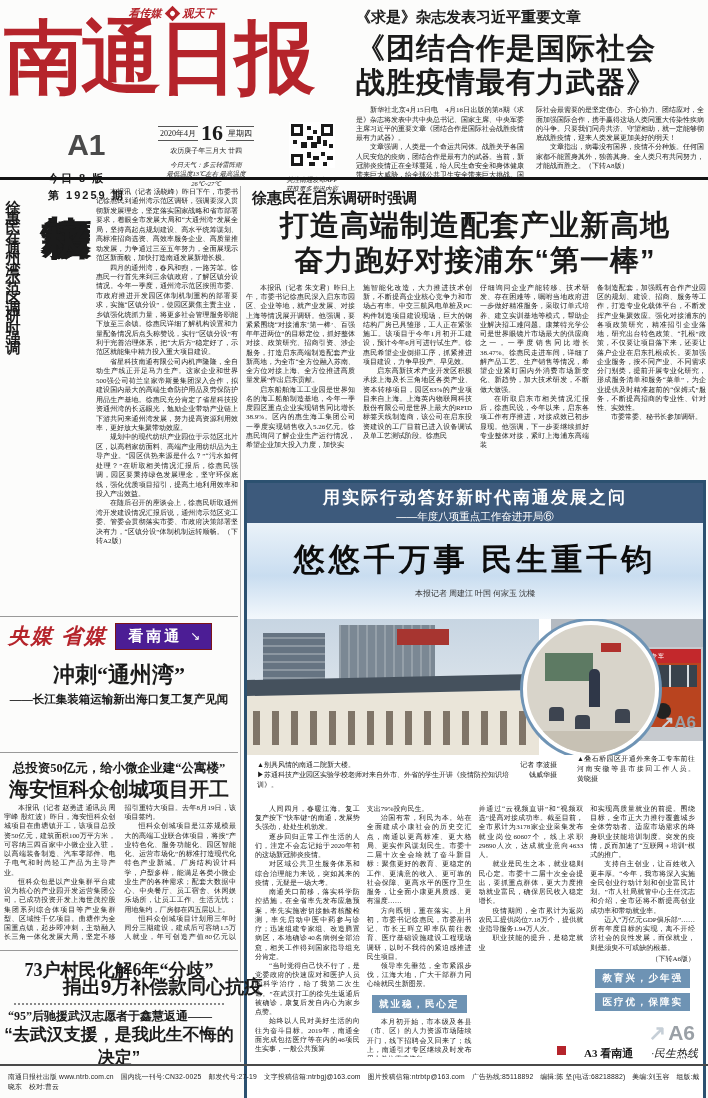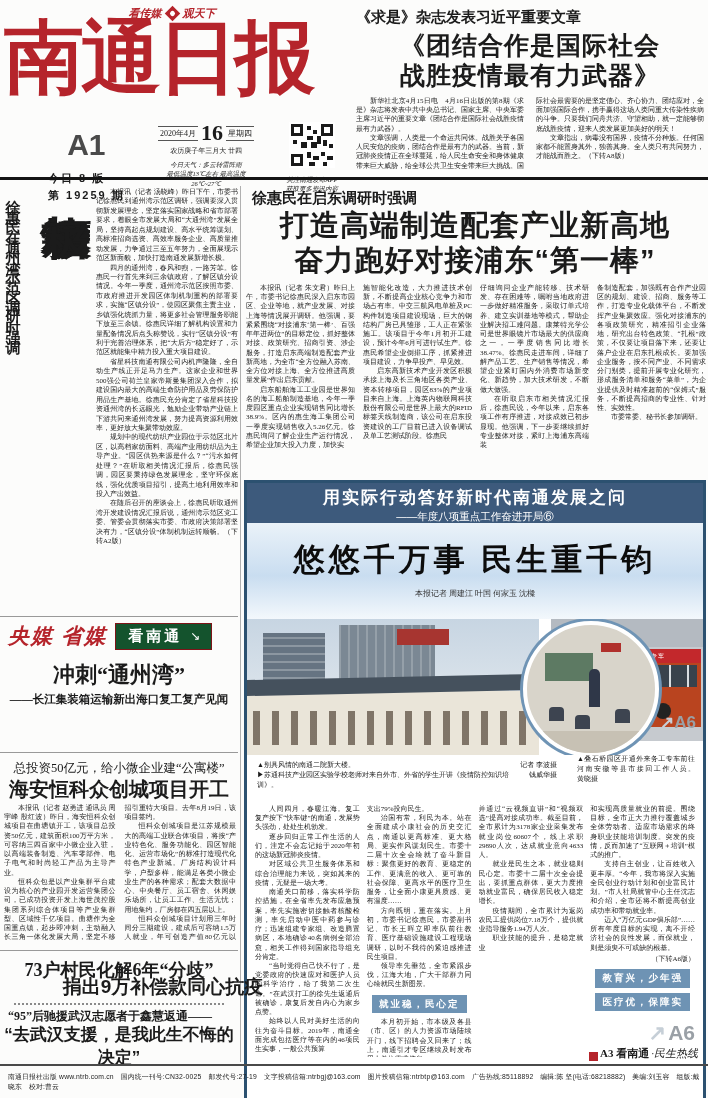--- a/index.html
+++ b/index.html
@@ -24,21 +24,21 @@
   .date-side{font-size:8px;border-top:1px solid #555;border-bottom:1px solid #555;padding:1px 2px;}
   .date-day{font-size:22px;font-weight:bold;line-height:1;}
   .date-lunar{font-size:7px;margin-top:2px;}
   .weather{font-size:6.5px;font-style:italic;margin-top:4px;line-height:1.45;}
   .qr-wrap{position:absolute;left:282px;top:122px;width:60px;text-align:center;}
   .qr-caption{font-size:6.5px;font-style:italic;margin-top:3px;line-height:1.4;}
   .head-rule{position:absolute;left:0;top:177px;width:708px;height:3px;background:#141414;}
   
   .tr-art{position:absolute;left:356px;top:8px;width:348px;}
   .tr-kicker{font-size:15px;font-weight:bold;}
-  .tr-title{font-size:25px;font-weight:900;text-align:center;line-height:1.18;margin-top:4px;letter-spacing:1px;}
+  .tr-title{font-size:29px;font-weight:900;text-align:left;line-height:1.18;margin-top:4px;letter-spacing:1px;}
   .tr-body{margin-top:7px;height:78px;overflow:hidden;column-count:2;column-gap:12px;font-size:7px;line-height:1.32;}
   
   .ll-kicker{position:absolute;left:3px;top:188px;height:424px;writing-mode:vertical-rl;font-weight:bold;
              font-size:15px;letter-spacing:10px;}
   .ll-headline{position:absolute;left:34px;top:188px;height:426px;writing-mode:vertical-rl;font-weight:900;
                font-size:34px;letter-spacing:1px;transform:scaleX(1.45);transform-origin:0 0;}
   .ll-body{position:absolute;left:96px;top:188px;width:142px;height:424px;overflow:hidden;
            font-size:7px;line-height:1.35;}
   .vrule{position:absolute;left:240px;top:186px;width:1px;height:876px;background:#b0b0b0;}
   
@@ -95,39 +95,39 @@
   .f-article{display:flex;gap:7px;padding:2px 8px 0 8px;height:254px;box-sizing:border-box;}
   .f-col{flex:1 1 0;overflow:hidden;font-size:7px;line-height:1.32;}
   .chip{display:block;margin:5px 5px;padding:3px 0;background:#6e93b4;color:#fff;text-align:center;
         font-size:9.5px;font-weight:bold;letter-spacing:2px;font-family:"Liberation Sans",sans-serif;}
   .jump-right{margin:2px 0 0 0;text-align:right;text-indent:0;}
   .a6{margin-top:8px;text-align:right;font-size:21px;font-weight:bold;color:#9aa0a6;font-family:"Liberation Sans",sans-serif;}
   .a6 .arrow{color:#c6cfd7;margin-right:2px;}
   
   .media-brand{position:absolute;left:8px;top:622px;width:228px;display:flex;align-items:center;gap:8px;}
   .brand-script{font-size:21px;font-weight:900;font-style:italic;color:#b5242b;letter-spacing:2px;}
-  .brand-box{background:#14532d;border:1px solid #7e1418;color:#fff;font-size:15px;font-weight:bold;
+  .brand-box{background:#4c1d95;border:1px solid #7e1418;color:#fff;font-size:15px;font-weight:bold;
              padding:3px 8px 3px 12px;letter-spacing:3px;display:flex;align-items:center;gap:8px;
              font-family:"Liberation Sans",sans-serif;}
   .brand-arrow{font-size:12px;font-weight:normal;}
   .media-headline{position:absolute;left:0;top:660px;width:238px;text-align:center;font-size:22px;font-weight:900;}
   .media-sub{position:absolute;left:0;top:692px;width:238px;text-align:center;font-size:11.5px;font-weight:bold;}
   .media-a6{position:absolute;right:12px;top:712px;font-size:17px;font-weight:bold;color:#9aa0a6;
             font-family:"Liberation Sans",sans-serif;}
   .media-a6 .arrow{color:#c6cfd7;}
-  .ha-kicker{position:absolute;left:0;top:760px;width:238px;text-align:center;font-size:12.5px;font-weight:normal;}
+  .ha-kicker{position:absolute;left:0;top:760px;width:238px;text-align:center;font-size:12.5px;font-weight:bold;}
   .ha-headline{position:absolute;left:0;top:776px;width:238px;text-align:center;font-size:20px;font-weight:900;}
   .ha-body{position:absolute;left:4px;top:804px;width:232px;height:142px;overflow:hidden;
            column-count:2;column-gap:9px;font-size:7px;line-height:1.32;}
   .bl1-l1{position:absolute;left:0;top:958px;width:238px;text-align:center;font-size:18px;font-weight:bold;}
   .bl1-l2{position:absolute;left:0;top:974px;width:238px;text-align:center;font-size:19px;font-weight:900;margin-left:44px;}
   .dotted{position:absolute;left:14px;top:1003px;width:210px;border-top:2px dotted #8a8a8a;}
   .bl2-kicker{position:absolute;left:8px;top:1008px;width:228px;font-size:12px;font-weight:bold;}
   .bl2-headline{position:absolute;left:0;top:1023px;width:238px;text-align:center;font-size:17px;font-weight:900;}
-  .bl2-page{position:absolute;right:10px;top:1046px;font-size:11px;font-weight:bold;display:flex;align-items:flex-end;gap:2px;}
+  .bl2-page{position:absolute;right:10px;top:1046px;font-size:11px;font-weight:bold;display:flex;align-items:flex-start;gap:18px;}
   .redsq{display:inline-block;width:9px;height:9px;background:#b5242b;}
   .bl2-tail{font-style:italic;font-weight:normal;}
   
   .foot-rule{position:absolute;left:0;top:1064px;width:708px;height:2px;background:#4a4a4a;}
   .footer{position:absolute;left:8px;top:1072px;width:694px;font-size:6.8px;color:#222;letter-spacing:0.2px;}
 </style>
 </head>
 <body>
 
 <div class="page">

